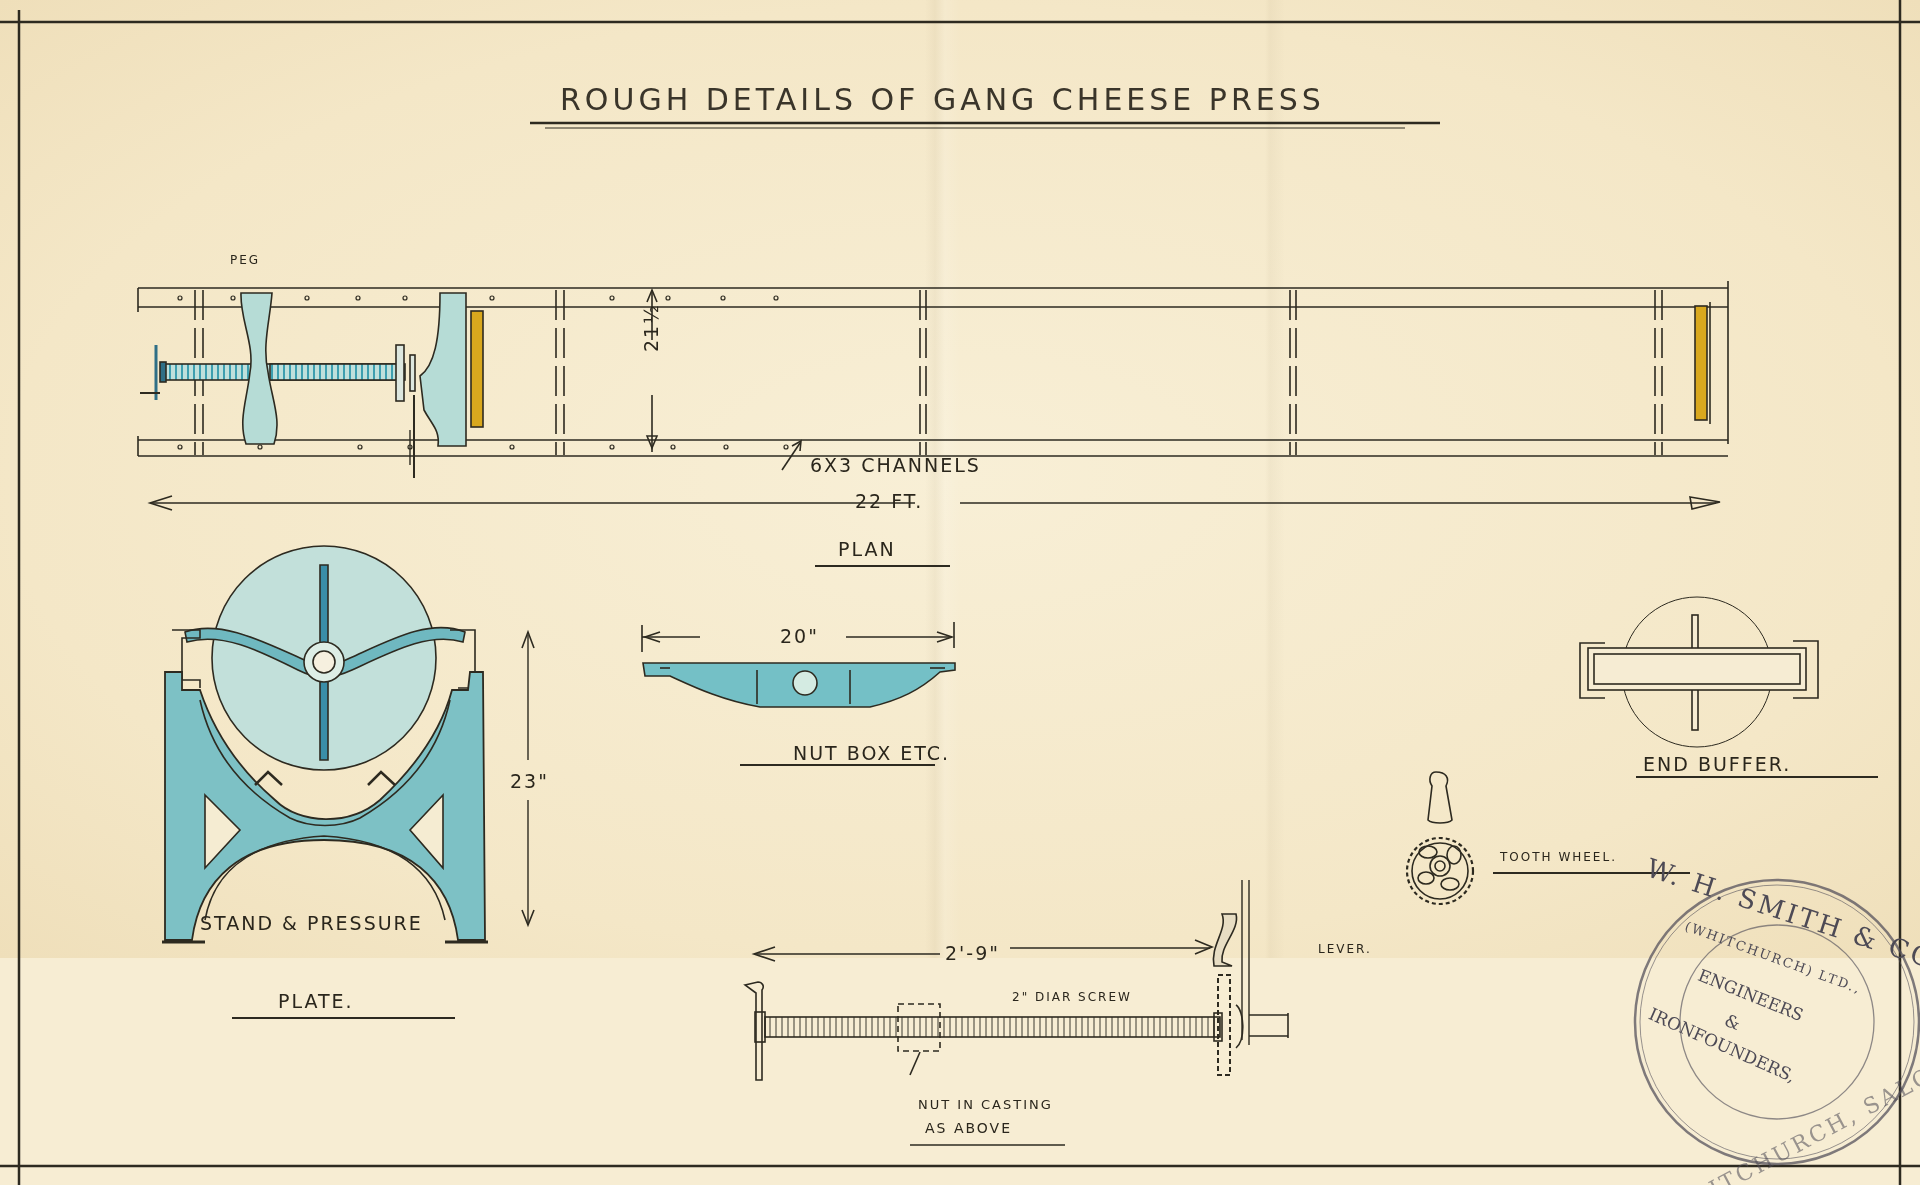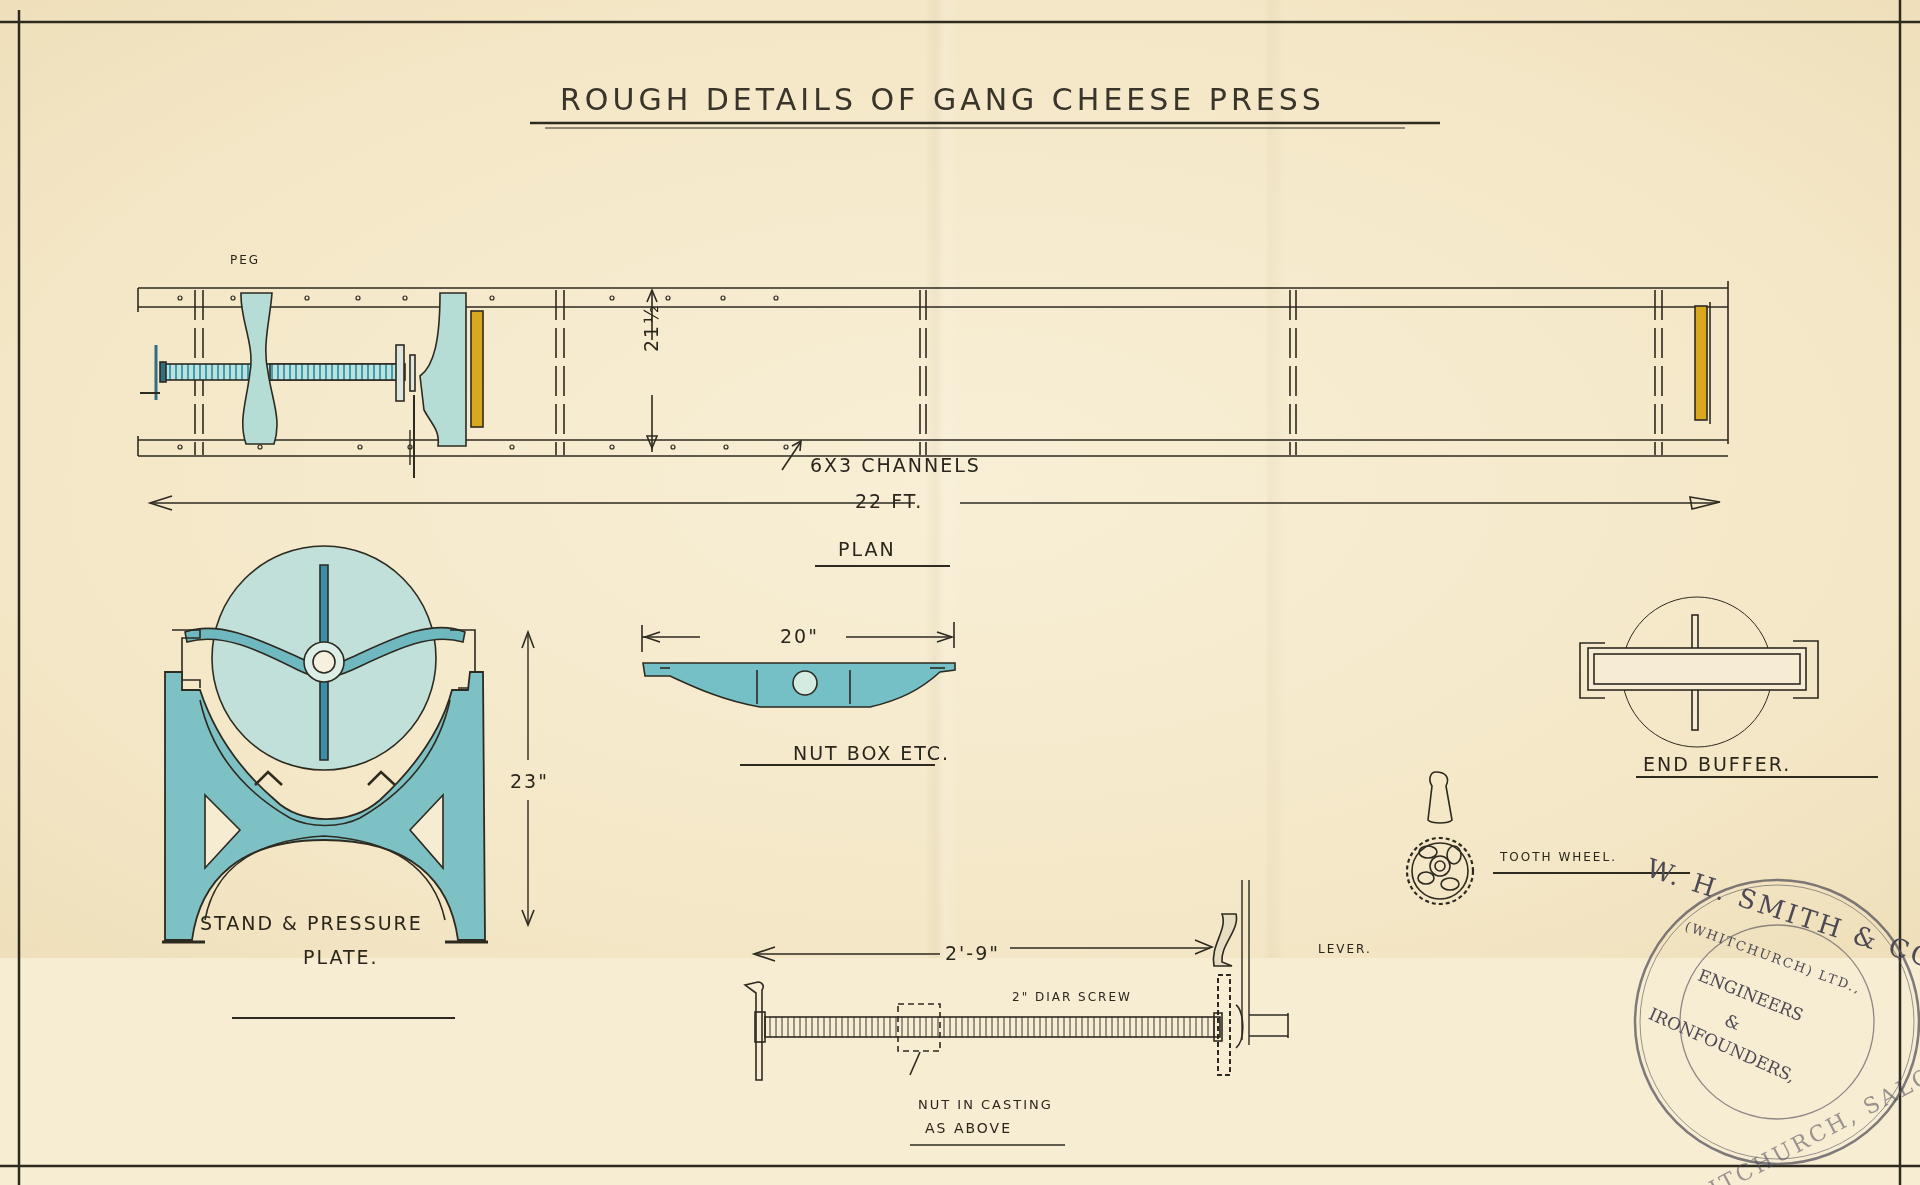--- a/index.html
+++ b/index.html
@@ -236,21 +236,21 @@
 <div class="lbl title" style="left:560px;top:82px;">ROUGH DETAILS OF GANG CHEESE PRESS</div>
 
 <div class="lbl small" style="left:230px;top:253px;">PEG</div>
 <div class="lbl med" style="left:640px;top:352px;transform:rotate(-90deg);transform-origin:left top;">21½</div>
 <div class="lbl med" style="left:790px;top:454px;margin-left:20px;">6X3 CHANNELS</div>
 <div class="lbl med" style="left:855px;top:490px;">22 FT.</div>
 <div class="lbl med" style="left:838px;top:538px;">PLAN</div>
 
 <div class="lbl med" style="left:510px;top:770px;">23"</div>
 <div class="lbl med" style="left:200px;top:912px;">STAND &amp; PRESSURE</div>
-<div class="lbl med" style="left:278px;top:946px;margin-left:25px;">PLATE.</div>
+<div class="lbl med" style="left:278px;top:990px;">PLATE.</div>
 
 <div class="lbl med" style="left:780px;top:625px;">20"</div>
 <div class="lbl med" style="left:752px;top:742px;margin-left:41px;">NUT BOX ETC.</div>
 
 <div class="lbl med" style="left:1643px;top:753px;">END BUFFER.</div>
 
 <div class="lbl small" style="left:1500px;top:850px;">TOOTH WHEEL.</div>
 
 <div class="lbl med" style="left:945px;top:942px;">2'-9"</div>
 <div class="lbl small" style="left:1012px;top:990px;">2" DIAR SCREW</div>

